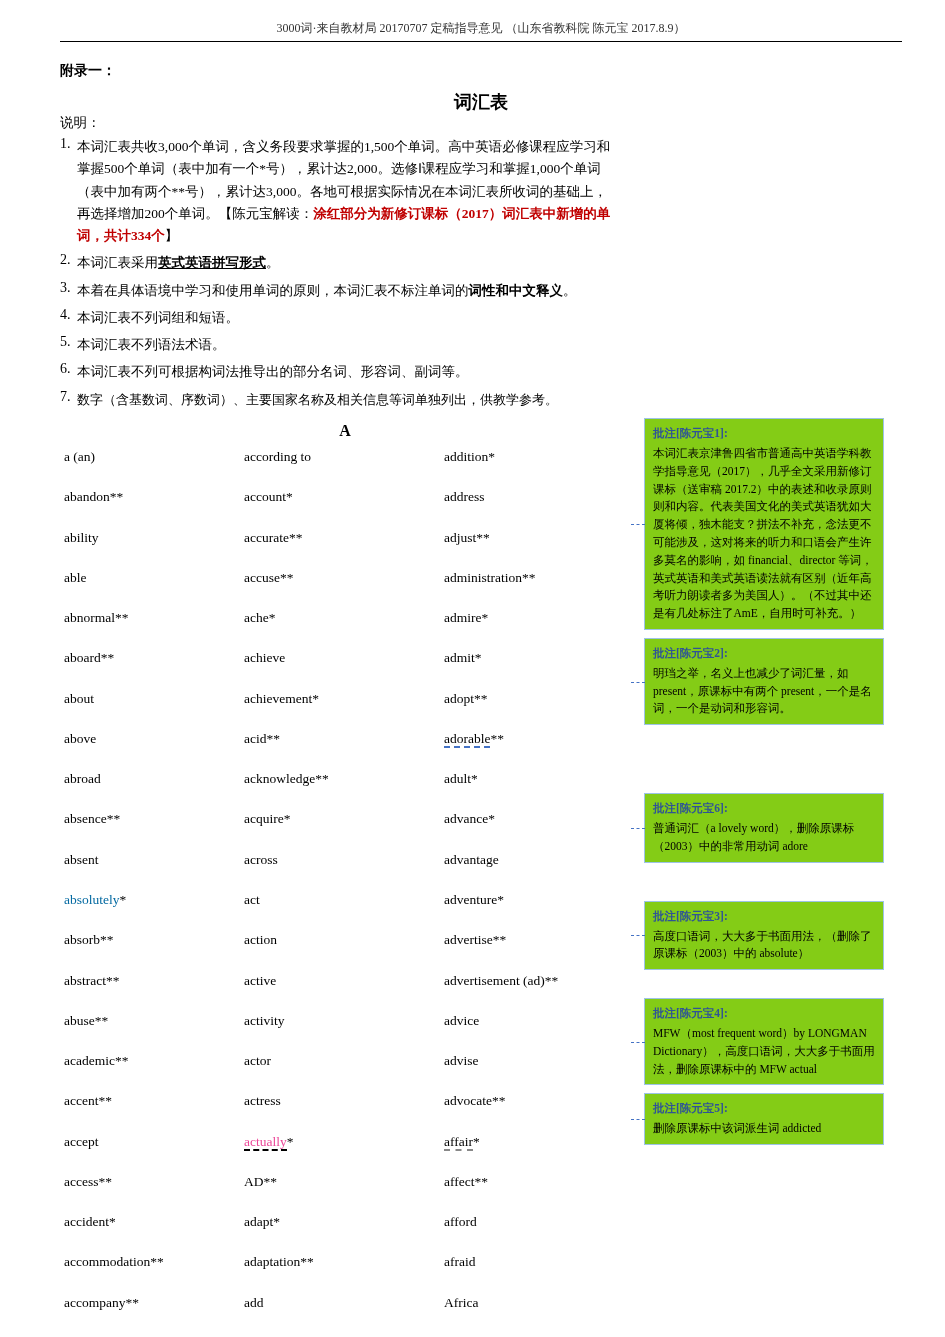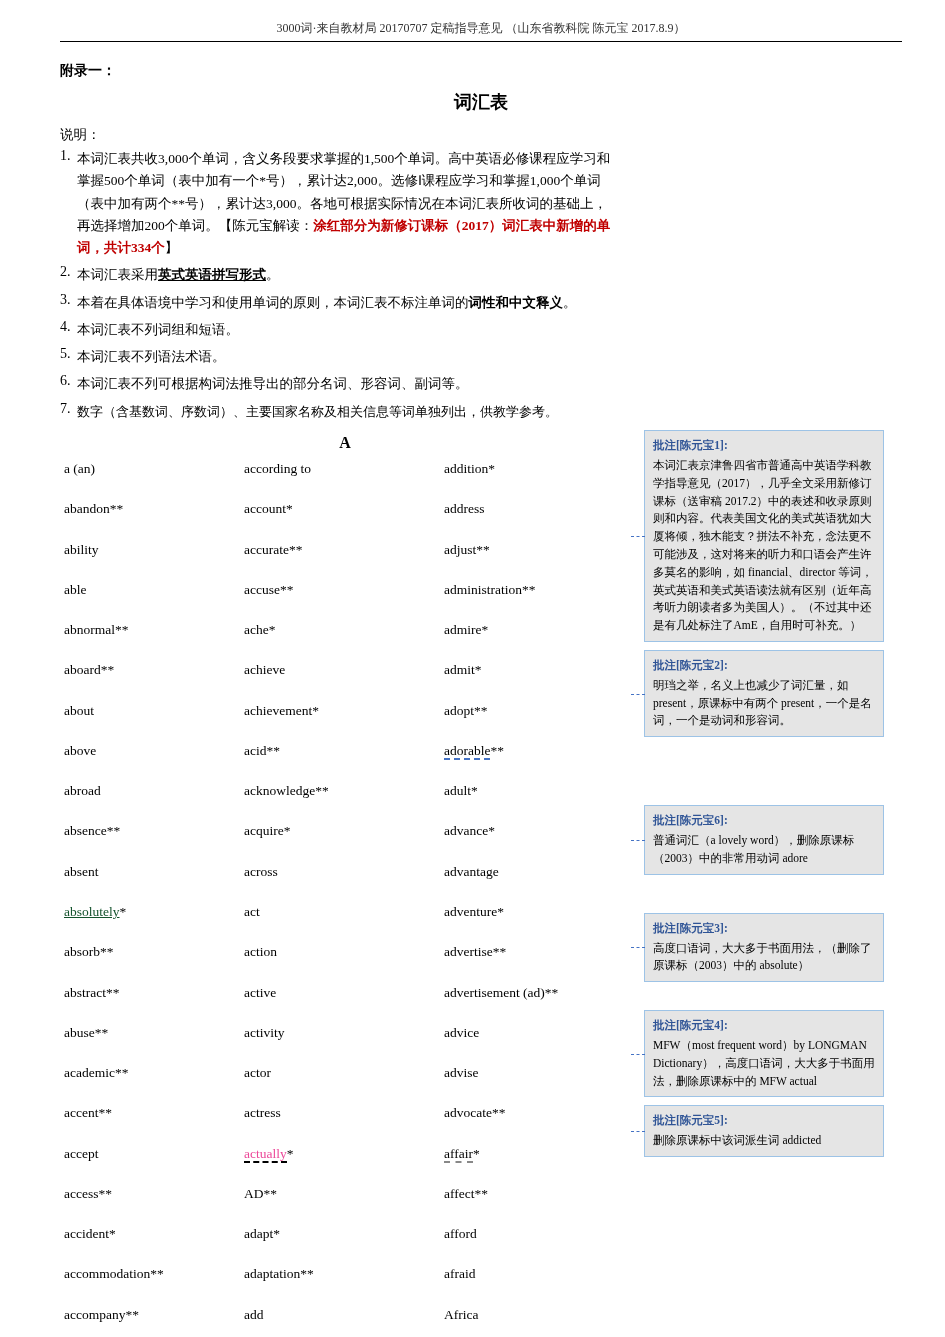--- a/index.html
+++ b/index.html
@@ -28,21 +28,20 @@
     }
     .appendix-label {
       font-size: 14px;
       font-weight: bold;
       margin-bottom: 10px;
     }
     .section-title {
       text-align: center;
       font-size: 18px;
       font-weight: bold;
-      margin-bottom: 12px;
     }
     .numbered-item {
       display: flex;
       margin-bottom: 5px;
     }
     .numbered-item .num {
       color: #000;
       margin-right: 3px;
       min-width: 14px;
     }
@@ -86,38 +85,37 @@
       color: #000;
     }
     .word-actually {
       color: #ec4899;
       border-bottom: 2px dashed #000;
     }
     .word-addict {
       color: #C00000;
     }
     .word-absolutely {
-      color: #14532d;
-      text-decoration: underline;
+      color: #0369a1;
     }
     .word-affair {
       border-bottom: 2px dashed #888;
     }
 
     
     .annotations-sidebar {
       width: 240px;
       margin-left: 14px;
       display: flex;
       flex-direction: column;
       gap: 8px;
       position: relative;
     }
     .annotation-box {
-      background: #e5e5e5;
+      background: #84cc16;
       border: 1px solid #9DC3E6;
       padding: 6px 8px;
       font-size: 11.5px;
       line-height: 1.55;
       color: #000;
       position: relative;
     }
     .annotation-box .ann-title {
       font-weight: bold;
       color: #2F5496;

